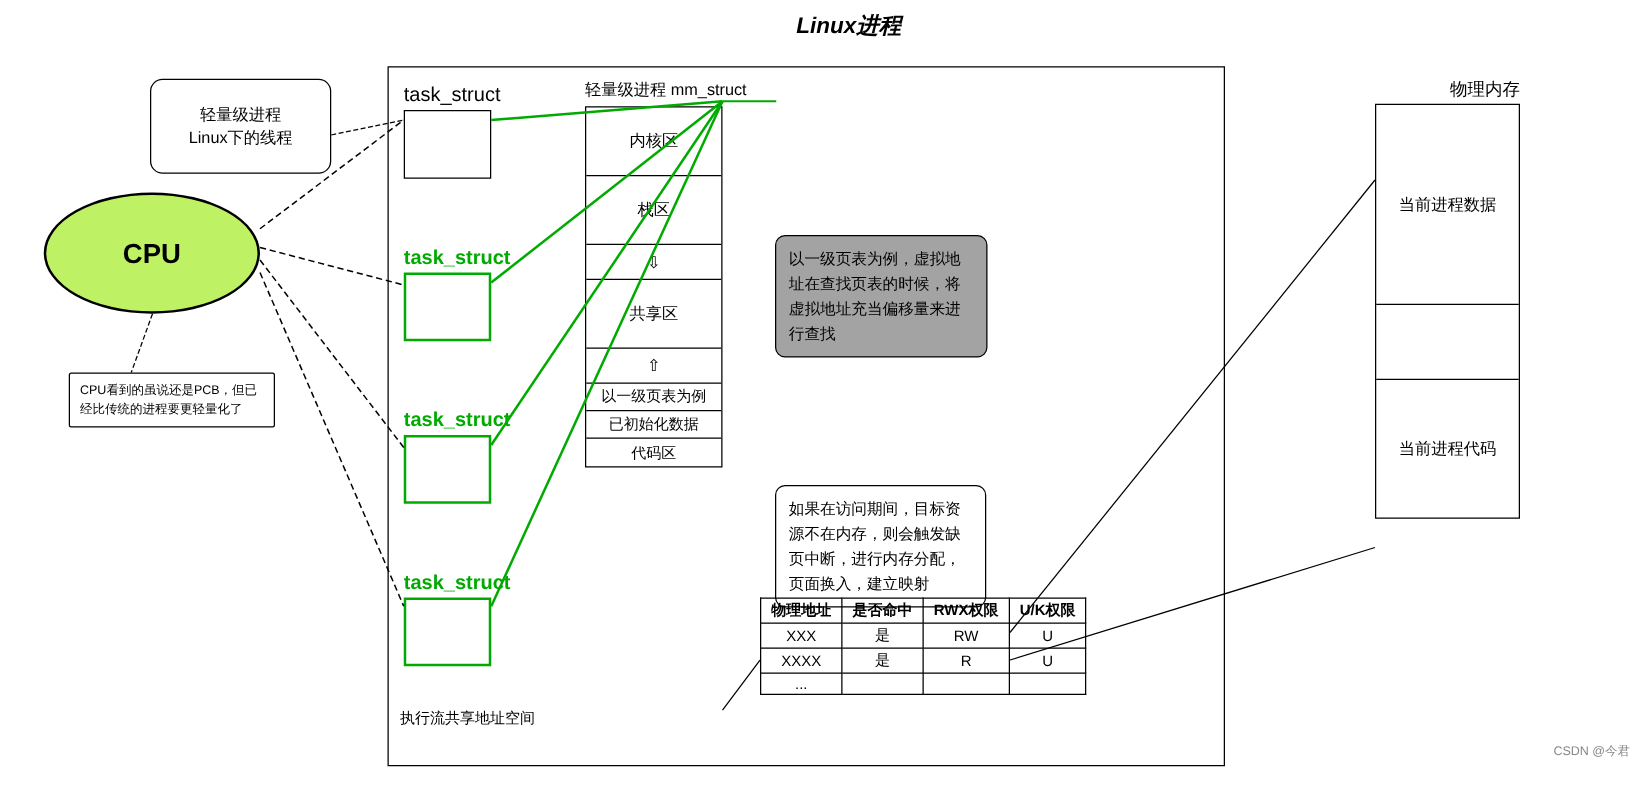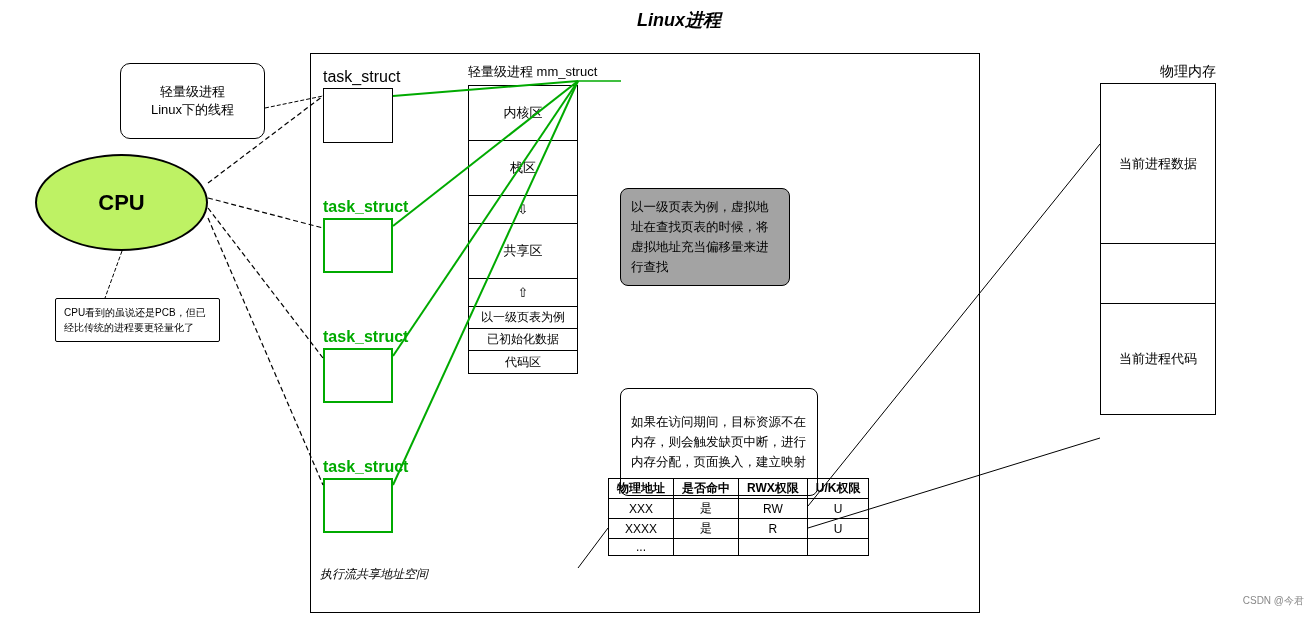--- a/index.html
+++ b/index.html
@@ -158,25 +158,25 @@
       padding: 8px 10px;
       font-size: 12.5px;
       line-height: 1.6;
     }
 
     
     .page-fault-box {
       position: absolute;
       left: 620px;
       top: 380px;
-      width: 198px;
+      width: 169px;
       border: 1.5px solid #000;
       border-radius: 8px;
       background: #fff;
-      padding: 23px 10px;
+      padding: 8px 10px;
       font-size: 12.5px;
       line-height: 1.6;
     }
 
     
     .phys-table {
       position: absolute;
       left: 608px;
       top: 470px;
       border-collapse: collapse;
@@ -234,21 +234,20 @@
       height: 637px;
       pointer-events: none;
     }
 
     
     .bottom-label {
       position: absolute;
       left: 320px;
       bottom: 35px;
       font-size: 12px;
-      font-style: italic;
     }
 
     .watermark {
       position: absolute;
       right: 10px;
       bottom: 10px;
       font-size: 10px;
       color: #888;
     }
   </style>

